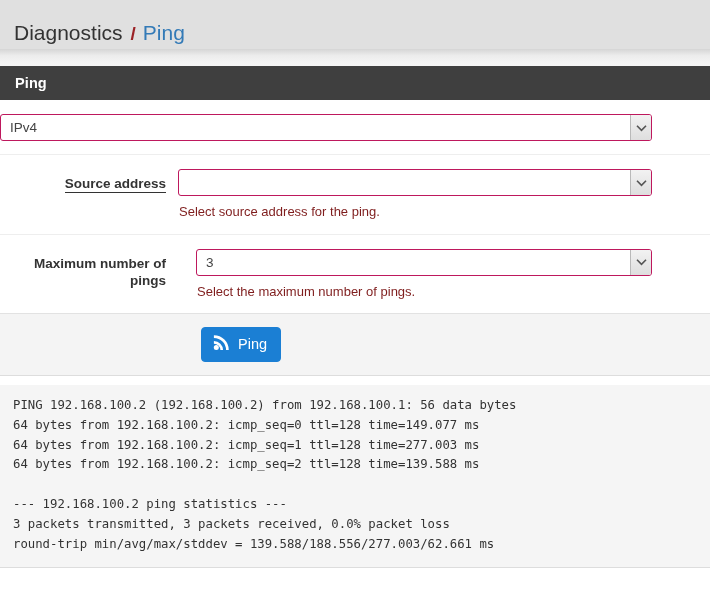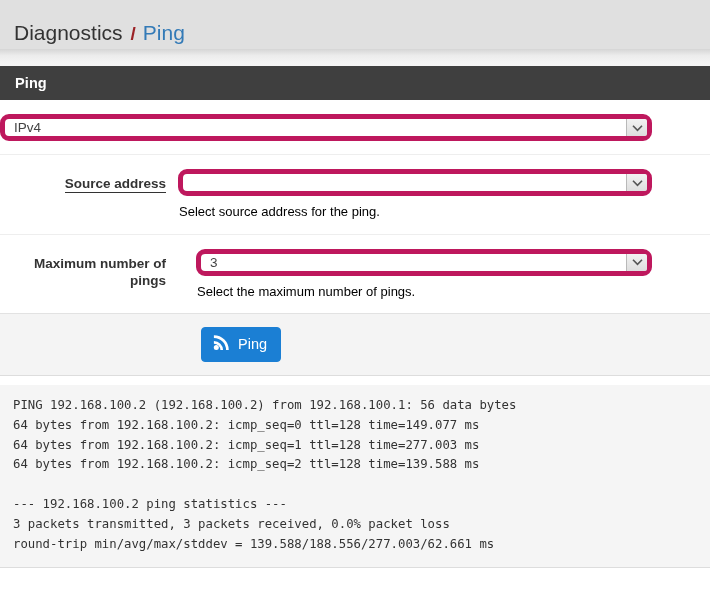--- a/index.html
+++ b/index.html
@@ -111,22 +111,22 @@
     border: 1px solid #66afe9;
     border-radius: 3px;
     outline: none;
     background: #ffffff;
     box-shadow: 0 0 6px rgba(102,175,233,0.55);
   }
 
   .select-box {
     position: relative;
     height: 27px;
-    border: 5px solid #be185d;
-    border-radius: 9px;
+    border: 1px solid #be185d;
+    border-radius: 3px;
     background: #ffffff;
     box-sizing: border-box;
     display: flex;
     align-items: center;
   }
   .select-box .select-value {
     padding-left: 9px;
     font-size: 13.5px;
     color: #444444;
     white-space: nowrap;
@@ -142,21 +142,21 @@
     border-left: 1px solid #b9b9b9;
     border-radius: 0 2px 2px 0;
     display: flex;
     align-items: center;
     justify-content: center;
   }
   .select-arrow svg { display: block; }
 
   .help-text {
     font-size: 13px;
-    color: #000000;
+    color: #7f1d1d;
     margin-top: 7px;
     padding-left: 1px;
     line-height: 1.35;
   }
 
   
   .panel-footer {
     background: #f4f4f4;
     border-top: 1px solid #e2e2e2;
     padding: 13px 0 13px 0;

